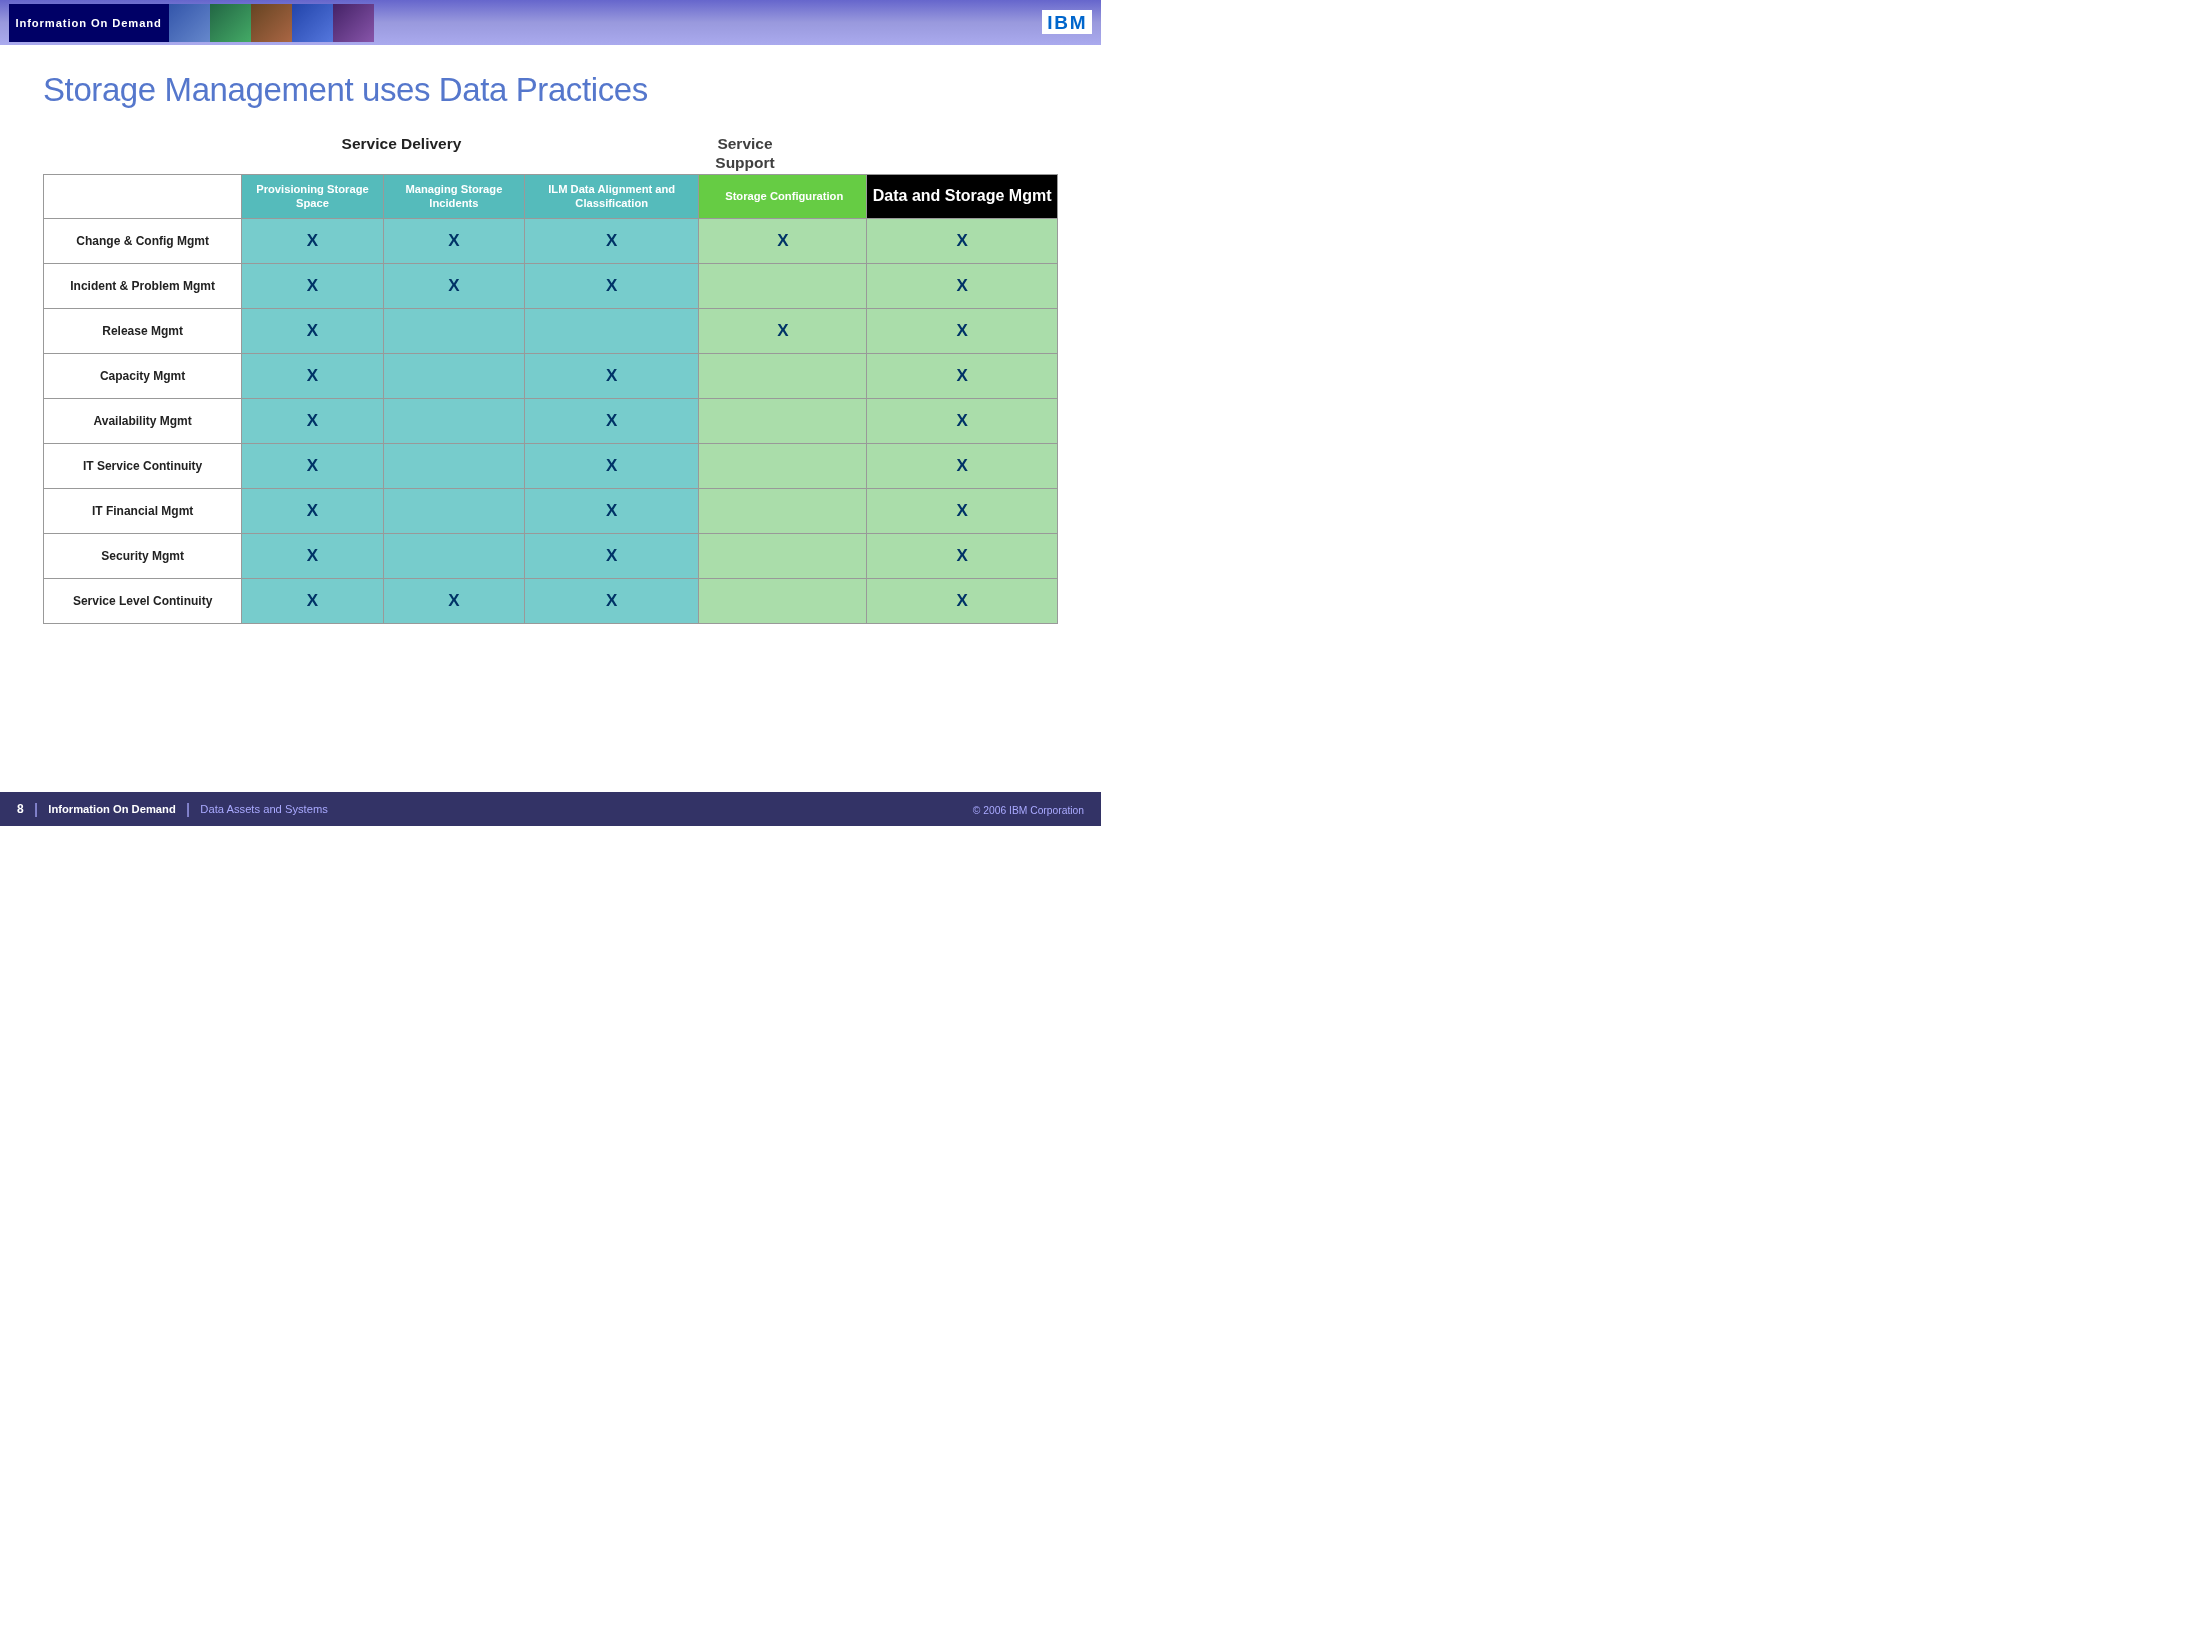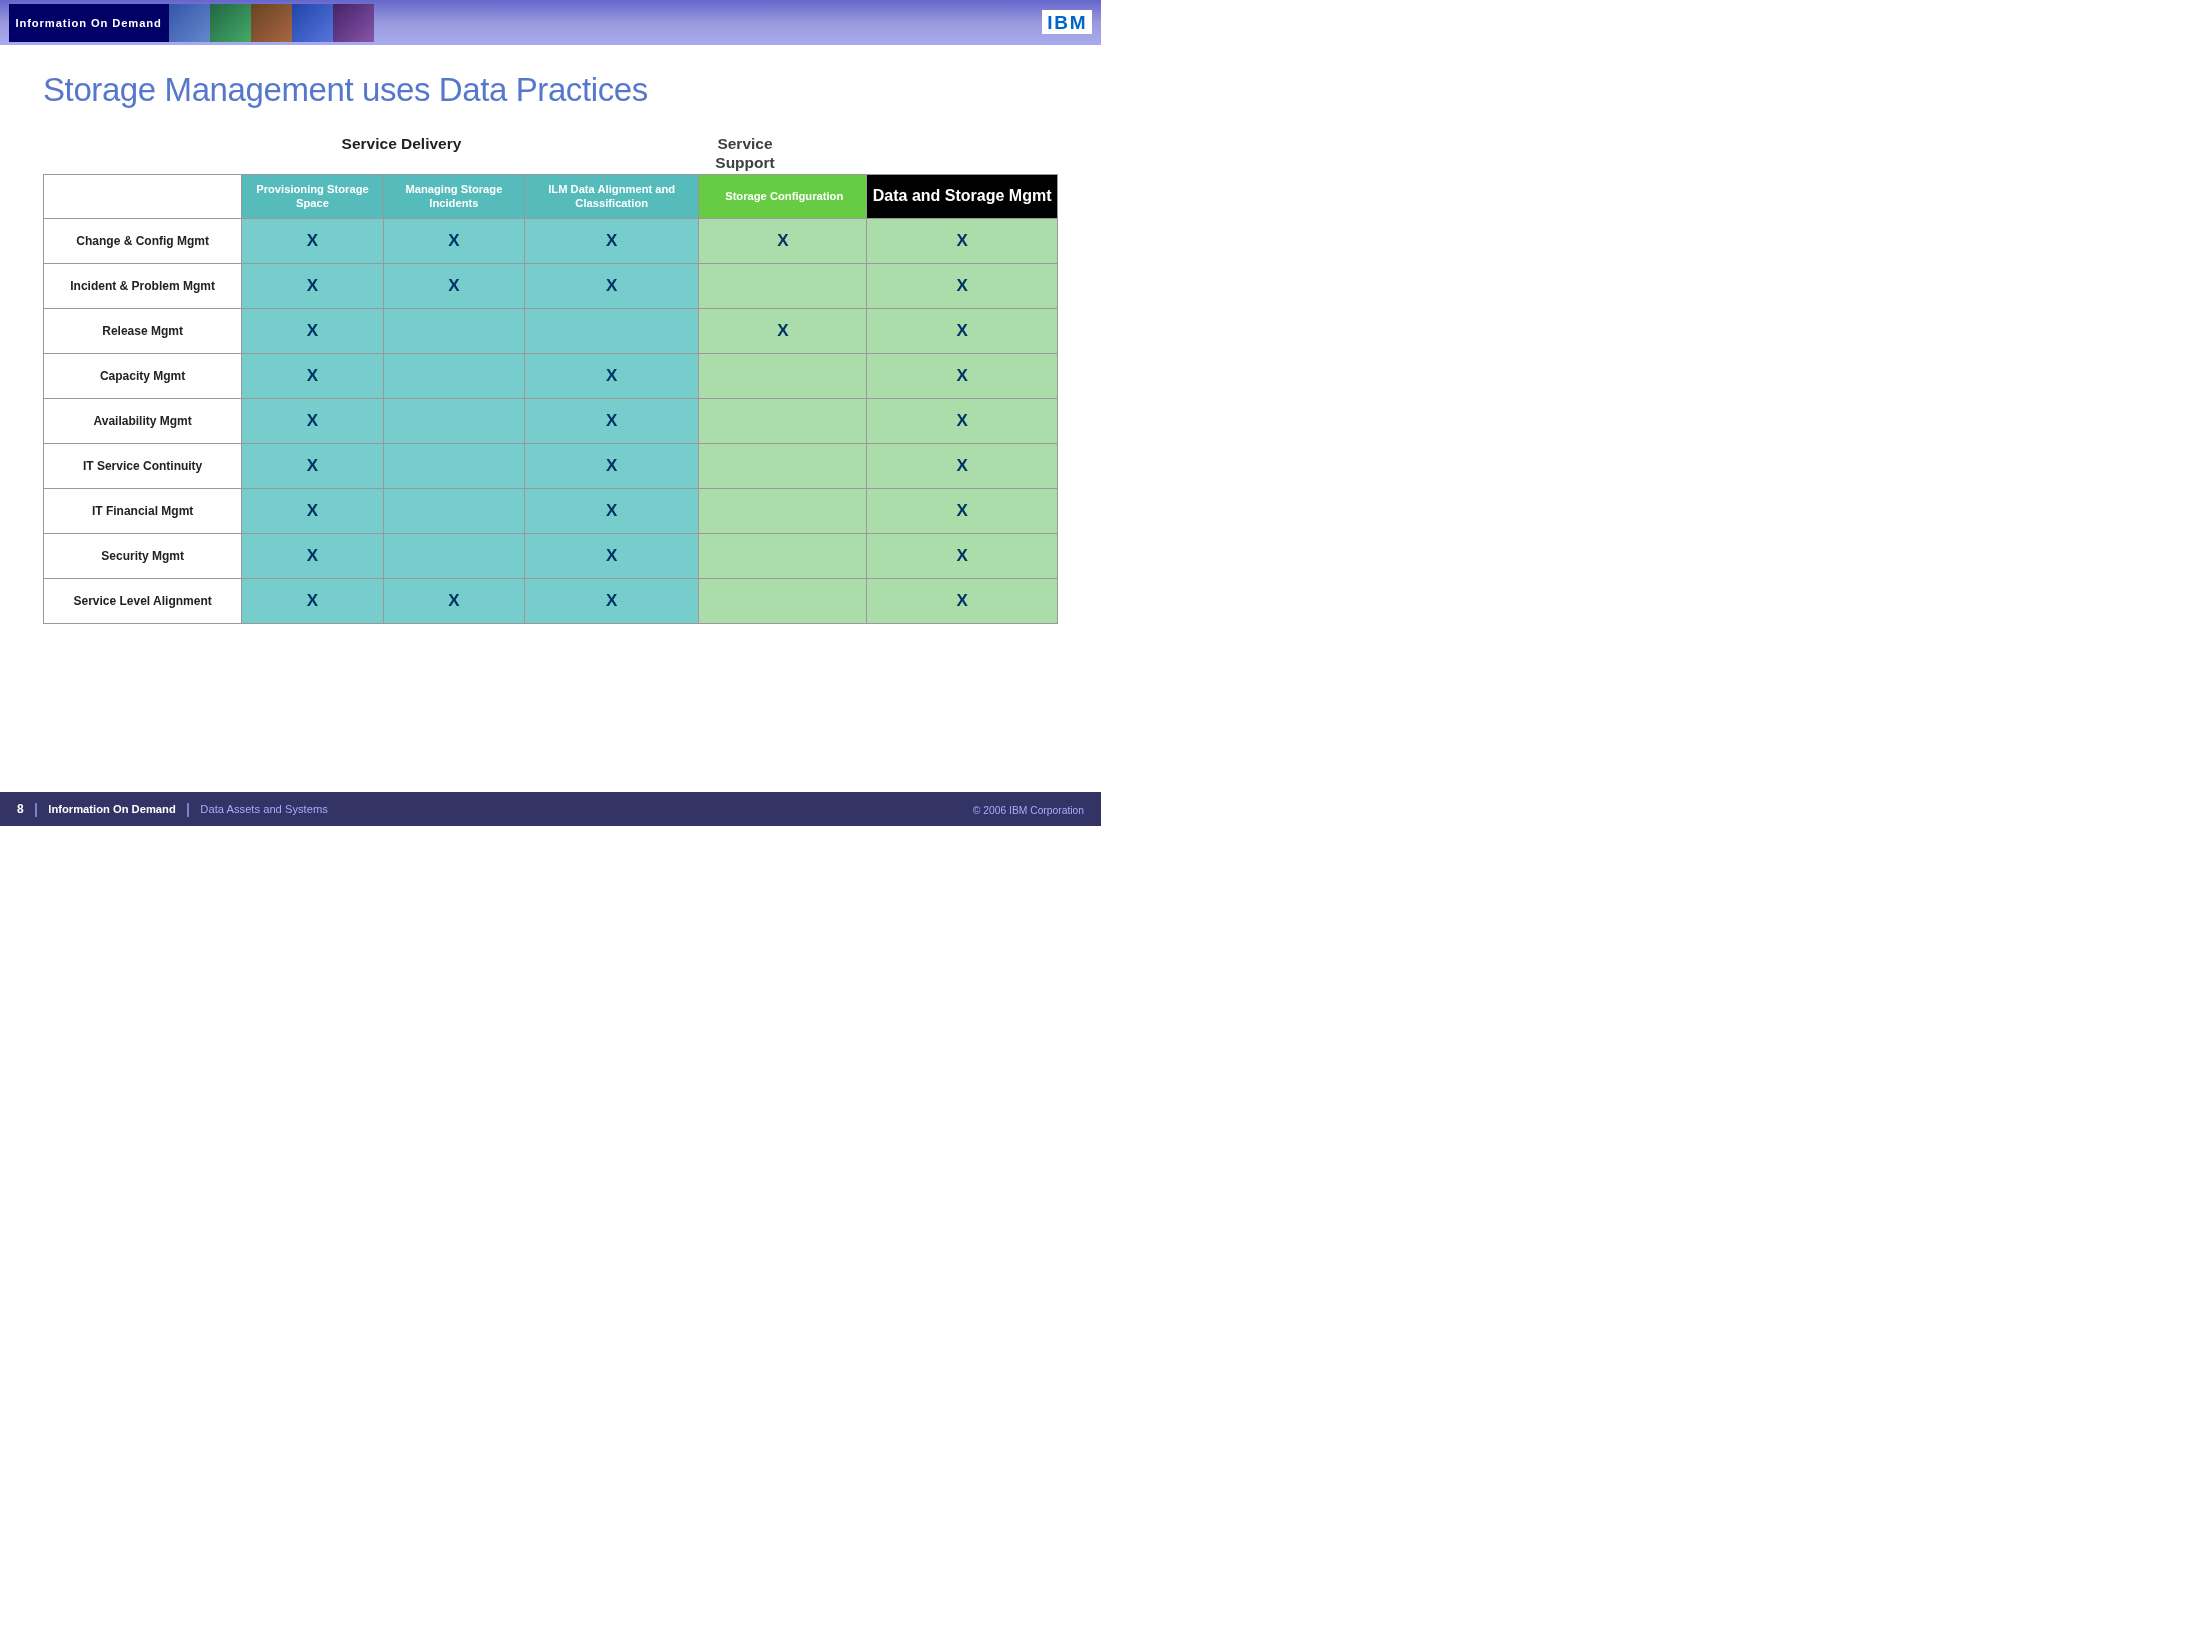--- a/index.html
+++ b/index.html
@@ -322,21 +322,21 @@
         <tr class="data-row">
           <td class="row-label">Security Mgmt</td>
           <td class="cell-teal"><span class="x-mark">X</span></td>
           <td class="cell-teal-empty"><span class="x-mark"></span></td>
           <td class="cell-teal"><span class="x-mark">X</span></td>
           <td class="cell-green"><span class="x-mark"></span></td>
           <td class="cell-green"><span class="x-mark">X</span></td>
         </tr>
 
         <tr class="data-row">
-          <td class="row-label">Service Level Alignment</td>
+          <td class="row-label">Service Level Continuity</td>
           <td class="cell-teal"><span class="x-mark">X</span></td>
           <td class="cell-teal"><span class="x-mark">X</span></td>
           <td class="cell-teal"><span class="x-mark">X</span></td>
           <td class="cell-green"><span class="x-mark"></span></td>
           <td class="cell-green"><span class="x-mark">X</span></td>
         </tr>
       </tbody>
     </table>
   </div>
 </div>

